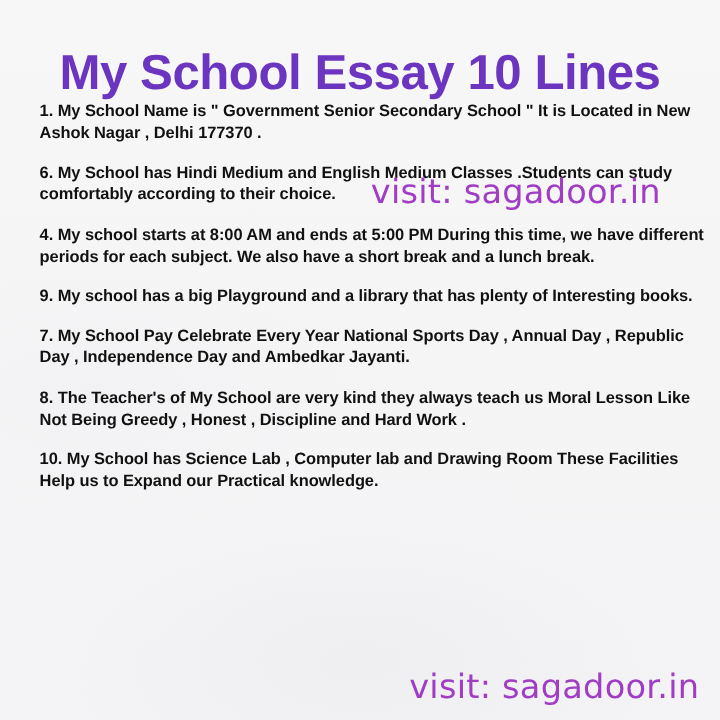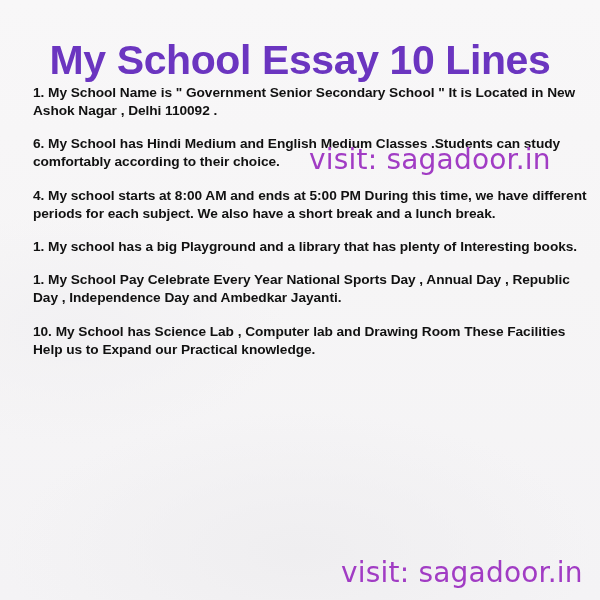--- a/index.html
+++ b/index.html
@@ -74,24 +74,25 @@
   }
 </style>
 </head>
 <body>
 
 <div id="page">
 
   <h1 id="title">My School Essay 10 Lines</h1>
 
   <div id="lines">
-    <p class="line">1. My School Name is " Government Senior Secondary School " It is Located in New Ashok Nagar , Delhi 110092 .</p>
+    <p class="line">1. My School Name is " Government Senior Secondary School " It is Located in New Ashok Nagar , Delhi 177370 .</p>
     <p class="line">6. My School has Hindi Medium and English Medium Classes .Students can study comfortably according to their choice.</p>
     <p class="line">4. My school starts at 8:00 AM and ends at 5:00 PM During this time, we have different periods for each subject. We also have a short break and a lunch break.</p>
-    <p class="line">1. My school has a big Playground and a library that has plenty of Interesting books.</p>
-    <p class="line">1. My School Pay Celebrate Every Year National Sports Day , Annual Day , Republic Day , Independence Day and Ambedkar Jayanti.</p>
+    <p class="line">9. My school has a big Playground and a library that has plenty of Interesting books.</p>
+    <p class="line">7. My School Pay Celebrate Every Year National Sports Day , Annual Day , Republic Day , Independence Day and Ambedkar Jayanti.</p>
+    <p class="line">8. The Teacher's of My School are very kind they always teach us Moral Lesson Like Not Being Greedy , Honest , Discipline and Hard Work .</p>
     <p class="line">10. My School has Science Lab , Computer lab and Drawing Room These Facilities Help us to Expand our Practical knowledge.</p>
   </div>
 
   <div class="watermark" id="watermark-top">visit: sagadoor.in</div>
   <div class="watermark" id="watermark-bottom">visit: sagadoor.in</div>
 
 </div>
 
 </body></html>

